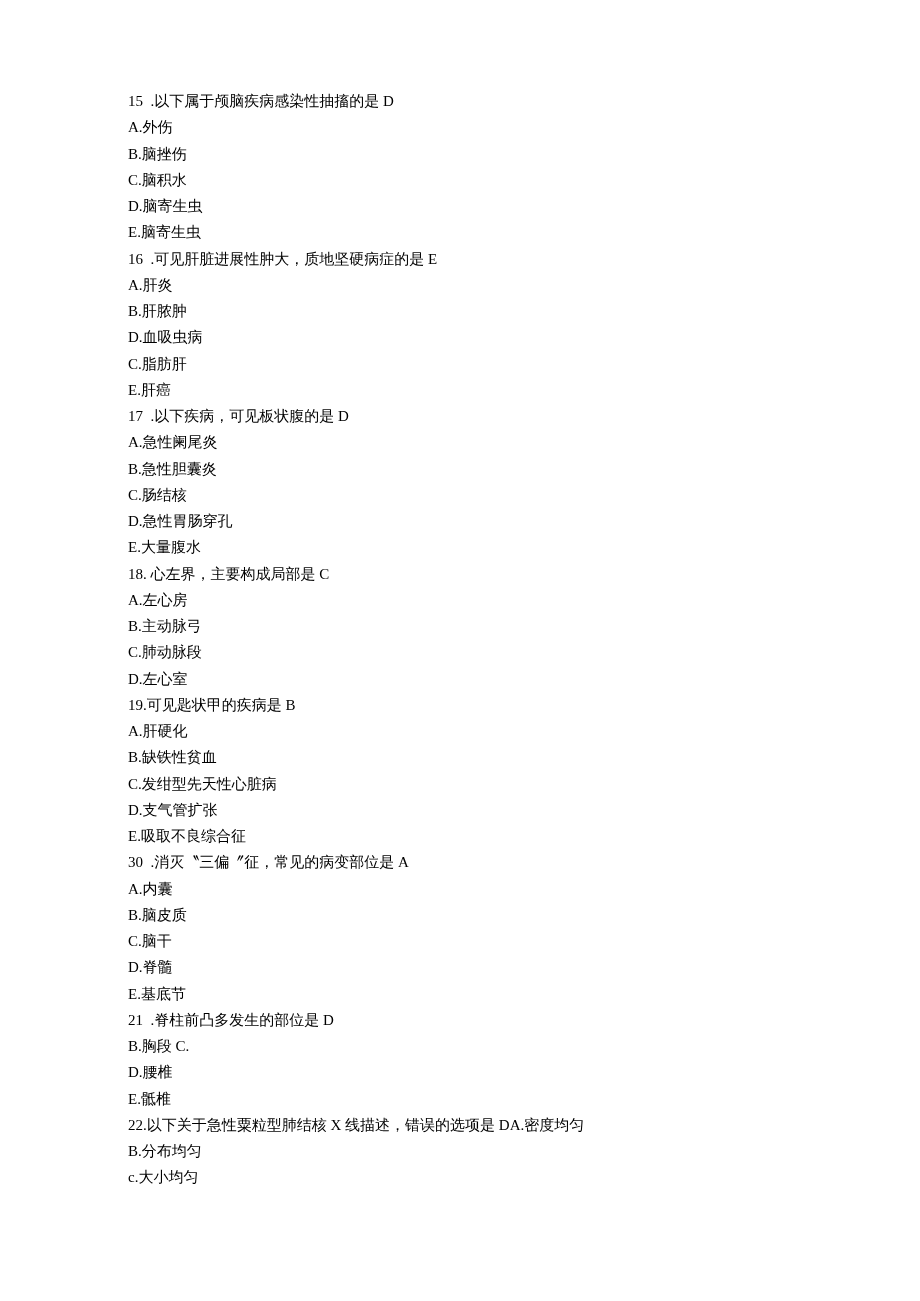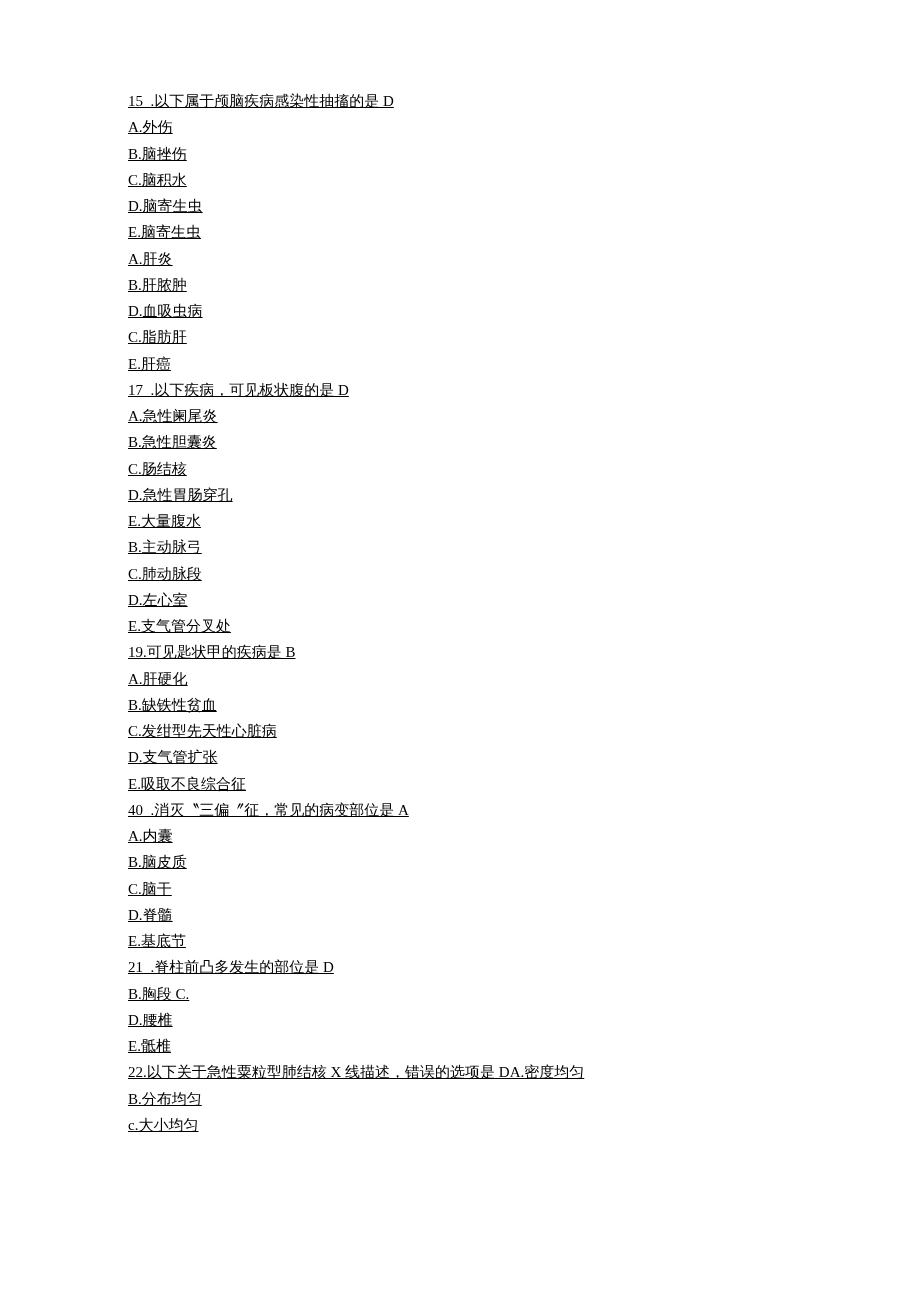--- a/index.html
+++ b/index.html
@@ -11,61 +11,62 @@
     color: #000000;
     line-height: 1.75;
     width: 920px;
   }
   .page {
     padding: 88px 0 40px 128px;
     width: 640px;
   }
   .line {
     white-space: pre-wrap;
-    text-decoration: underline;
   }
 </style>
 </head>
 <body>
 
 <div class="page">
 
   <div class="line">15  .以下属于颅脑疾病感染性抽搐的是 D</div>
   <div class="line">A.外伤</div>
   <div class="line">B.脑挫伤</div>
   <div class="line">C.脑积水</div>
   <div class="line">D.脑寄生虫</div>
   <div class="line">E.脑寄生虫</div>
 
+  <div class="line">16  .可见肝脏进展性肿大，质地坚硬病症的是 E</div>
   <div class="line">A.肝炎</div>
   <div class="line">B.肝脓肿</div>
   <div class="line">D.血吸虫病</div>
   <div class="line">C.脂肪肝</div>
   <div class="line">E.肝癌</div>
 
   <div class="line">17  .以下疾病，可见板状腹的是 D</div>
   <div class="line">A.急性阑尾炎</div>
   <div class="line">B.急性胆囊炎</div>
   <div class="line">C.肠结核</div>
   <div class="line">D.急性胃肠穿孔</div>
   <div class="line">E.大量腹水</div>
 
+  <div class="line">18. 心左界，主要构成局部是 C</div>
+  <div class="line">A.左心房</div>
   <div class="line">B.主动脉弓</div>
   <div class="line">C.肺动脉段</div>
   <div class="line">D.左心室</div>
-  <div class="line">E.支气管分叉处</div>
 
   <div class="line">19.可见匙状甲的疾病是 B</div>
   <div class="line">A.肝硬化</div>
   <div class="line">B.缺铁性贫血</div>
   <div class="line">C.发绀型先天性心脏病</div>
   <div class="line">D.支气管扩张</div>
   <div class="line">E.吸取不良综合征</div>
 
-  <div class="line">40  .消灭〝三偏〞征，常见的病变部位是 A</div>
+  <div class="line">30  .消灭〝三偏〞征，常见的病变部位是 A</div>
   <div class="line">A.内囊</div>
   <div class="line">B.脑皮质</div>
   <div class="line">C.脑干</div>
   <div class="line">D.脊髓</div>
   <div class="line">E.基底节</div>
 
   <div class="line">21  .脊柱前凸多发生的部位是 D</div>
   <div class="line">B.胸段 C.</div>
   <div class="line">D.腰椎</div>
   <div class="line">E.骶椎</div>

